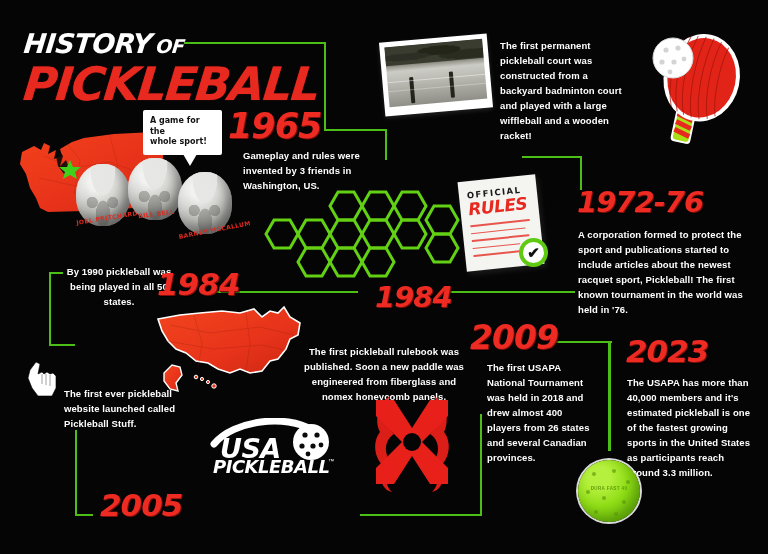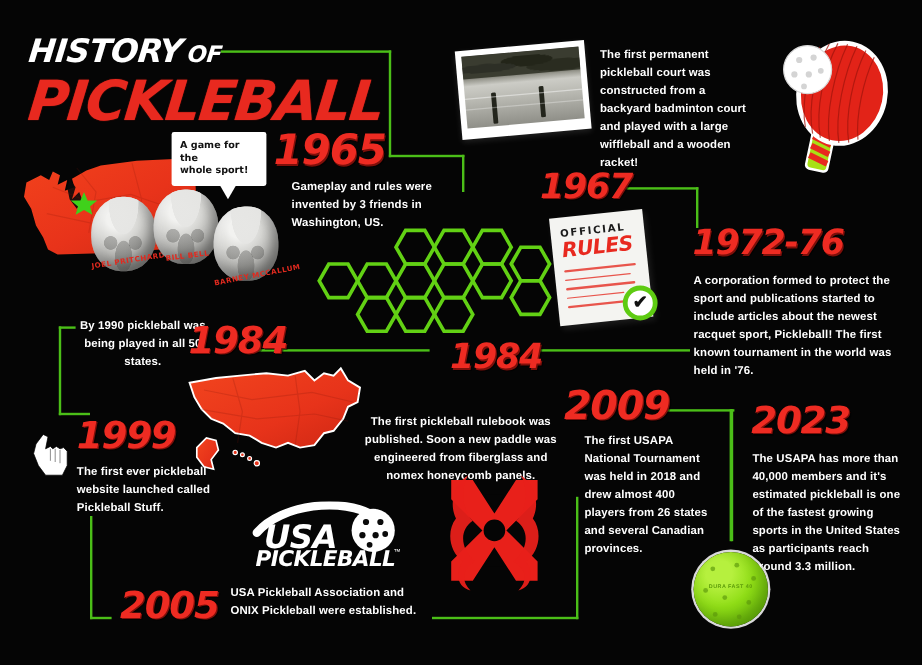--- a/index.html
+++ b/index.html
@@ -273,21 +273,20 @@
   <div class="abs photo">
     <div class="photo-inner">
       <div class="fig" style="left:22px; top:32px; height:26px;"></div>
       <div class="fig" style="left:62px; top:30px; height:26px;"></div>
       <div style="position:absolute; left:0; right:0; top:58%; height:1px; background:rgba(255,255,255,.45)"></div>
       <div style="position:absolute; left:0; right:0; top:74%; height:1px; background:rgba(255,255,255,.3)"></div>
     </div>
   </div>
 
   <div class="body-text abs" style="left:500px; top:38px; width:132px;">The first permanent pickleball court was constructed from a backyard badminton court and played with a large wiffleball and a wooden racket!</div>
-  <div class="year abs" style="left:450px; top:138px; font-size:29px;">1967</div>
 
   <div class="abs paddle-wrap">
     <svg width="108" height="128" viewBox="0 0 108 128">
       <g transform="rotate(12 54 60)">
         <rect x="34" y="86" width="20" height="34" rx="4" fill="#ffffff"></rect>
         <rect x="36" y="88" width="16" height="30" rx="3" fill="#a8e015"></rect>
         <path d="M36,92 L52,96 M36,100 L52,104 M36,108 L52,112" stroke="#e8291f" stroke-width="5"></path>
         <ellipse cx="52" cy="52" rx="38" ry="44" fill="#ffffff"></ellipse>
         <ellipse cx="52" cy="52" rx="34" ry="40" fill="#e22318"></ellipse>
         <g stroke="#a3150d" stroke-width="1" fill="none" opacity=".75">
@@ -375,21 +374,20 @@
           <circle cx="52" cy="76" r="1.6"></circle>
         <circle cx="58" cy="79" r="1.6"></circle>
           <circle cx="64" cy="83" r="2.2"></circle>
       </g>
     </svg>
   </div>
 
   <div class="year abs" style="left:375px; top:280px; font-size:29px;">1984</div>
   <div class="body-text abs center" style="left:300px; top:320px; width:168px;margin-top:24px;">The first pickleball rulebook was published. Soon a new paddle was engineered from fiberglass and nomex honeycomb panels.</div>
 
-  <div class="year abs" style="left:64px; top:345px; font-size:31px;">1999</div>
   <div class="body-text abs" style="left:64px; top:386px; width:116px;">The first ever pickleball website launched called Pickleball Stuff.</div>
 
   <div class="abs cursor-hand">
     <svg width="36" height="40" viewBox="0 0 36 40">
       <g fill="#ffffff" stroke="#000" stroke-width="0.6">
         <path d="M4,12 L10,4 L14,6 L12,16 L16,14 L18,16 L21,14 L24,16 L27,15 L30,18
                  L30,30 L26,38 L12,38 L6,30 L2,20 Z"></path>
       </g>
       <g stroke="#111" stroke-width="0.8" fill="none" opacity=".5">
         <path d="M16,16 L16,26 M20,16 L20,27 M24,17 L24,28"></path>
@@ -433,21 +431,20 @@
       </g>
       <g fill="#050505">
         <circle cx="52" cy="48" r="9"></circle>
         <path d="M44,18 L60,18 L52,30 Z"></path>
         <path d="M44,78 L60,78 L52,66 Z"></path>
       </g>
     </svg>
   </div>
 
   <div class="year abs" style="left:100px; top:487px; font-size:31px;">2005</div>
-  <div class="body-text abs" style="left:192px; top:487px; width:170px;">USA Pickleball Association and ONIX Pickleball were established.</div>
 
   <div class="abs green-ball">
     <div class="ball-hole" style="left:14px; top:12px;"></div>
     <div class="ball-hole" style="left:34px; top:9px;"></div>
     <div class="ball-hole" style="left:48px; top:20px;"></div>
     <div class="ball-hole" style="left:8px; top:30px;"></div>
     <div class="ball-hole" style="left:24px; top:36px;"></div>
     <div class="ball-hole" style="left:44px; top:40px;"></div>
     <div class="ball-hole" style="left:16px; top:50px;"></div>
     <div class="ball-hole" style="left:36px; top:52px;"></div>

